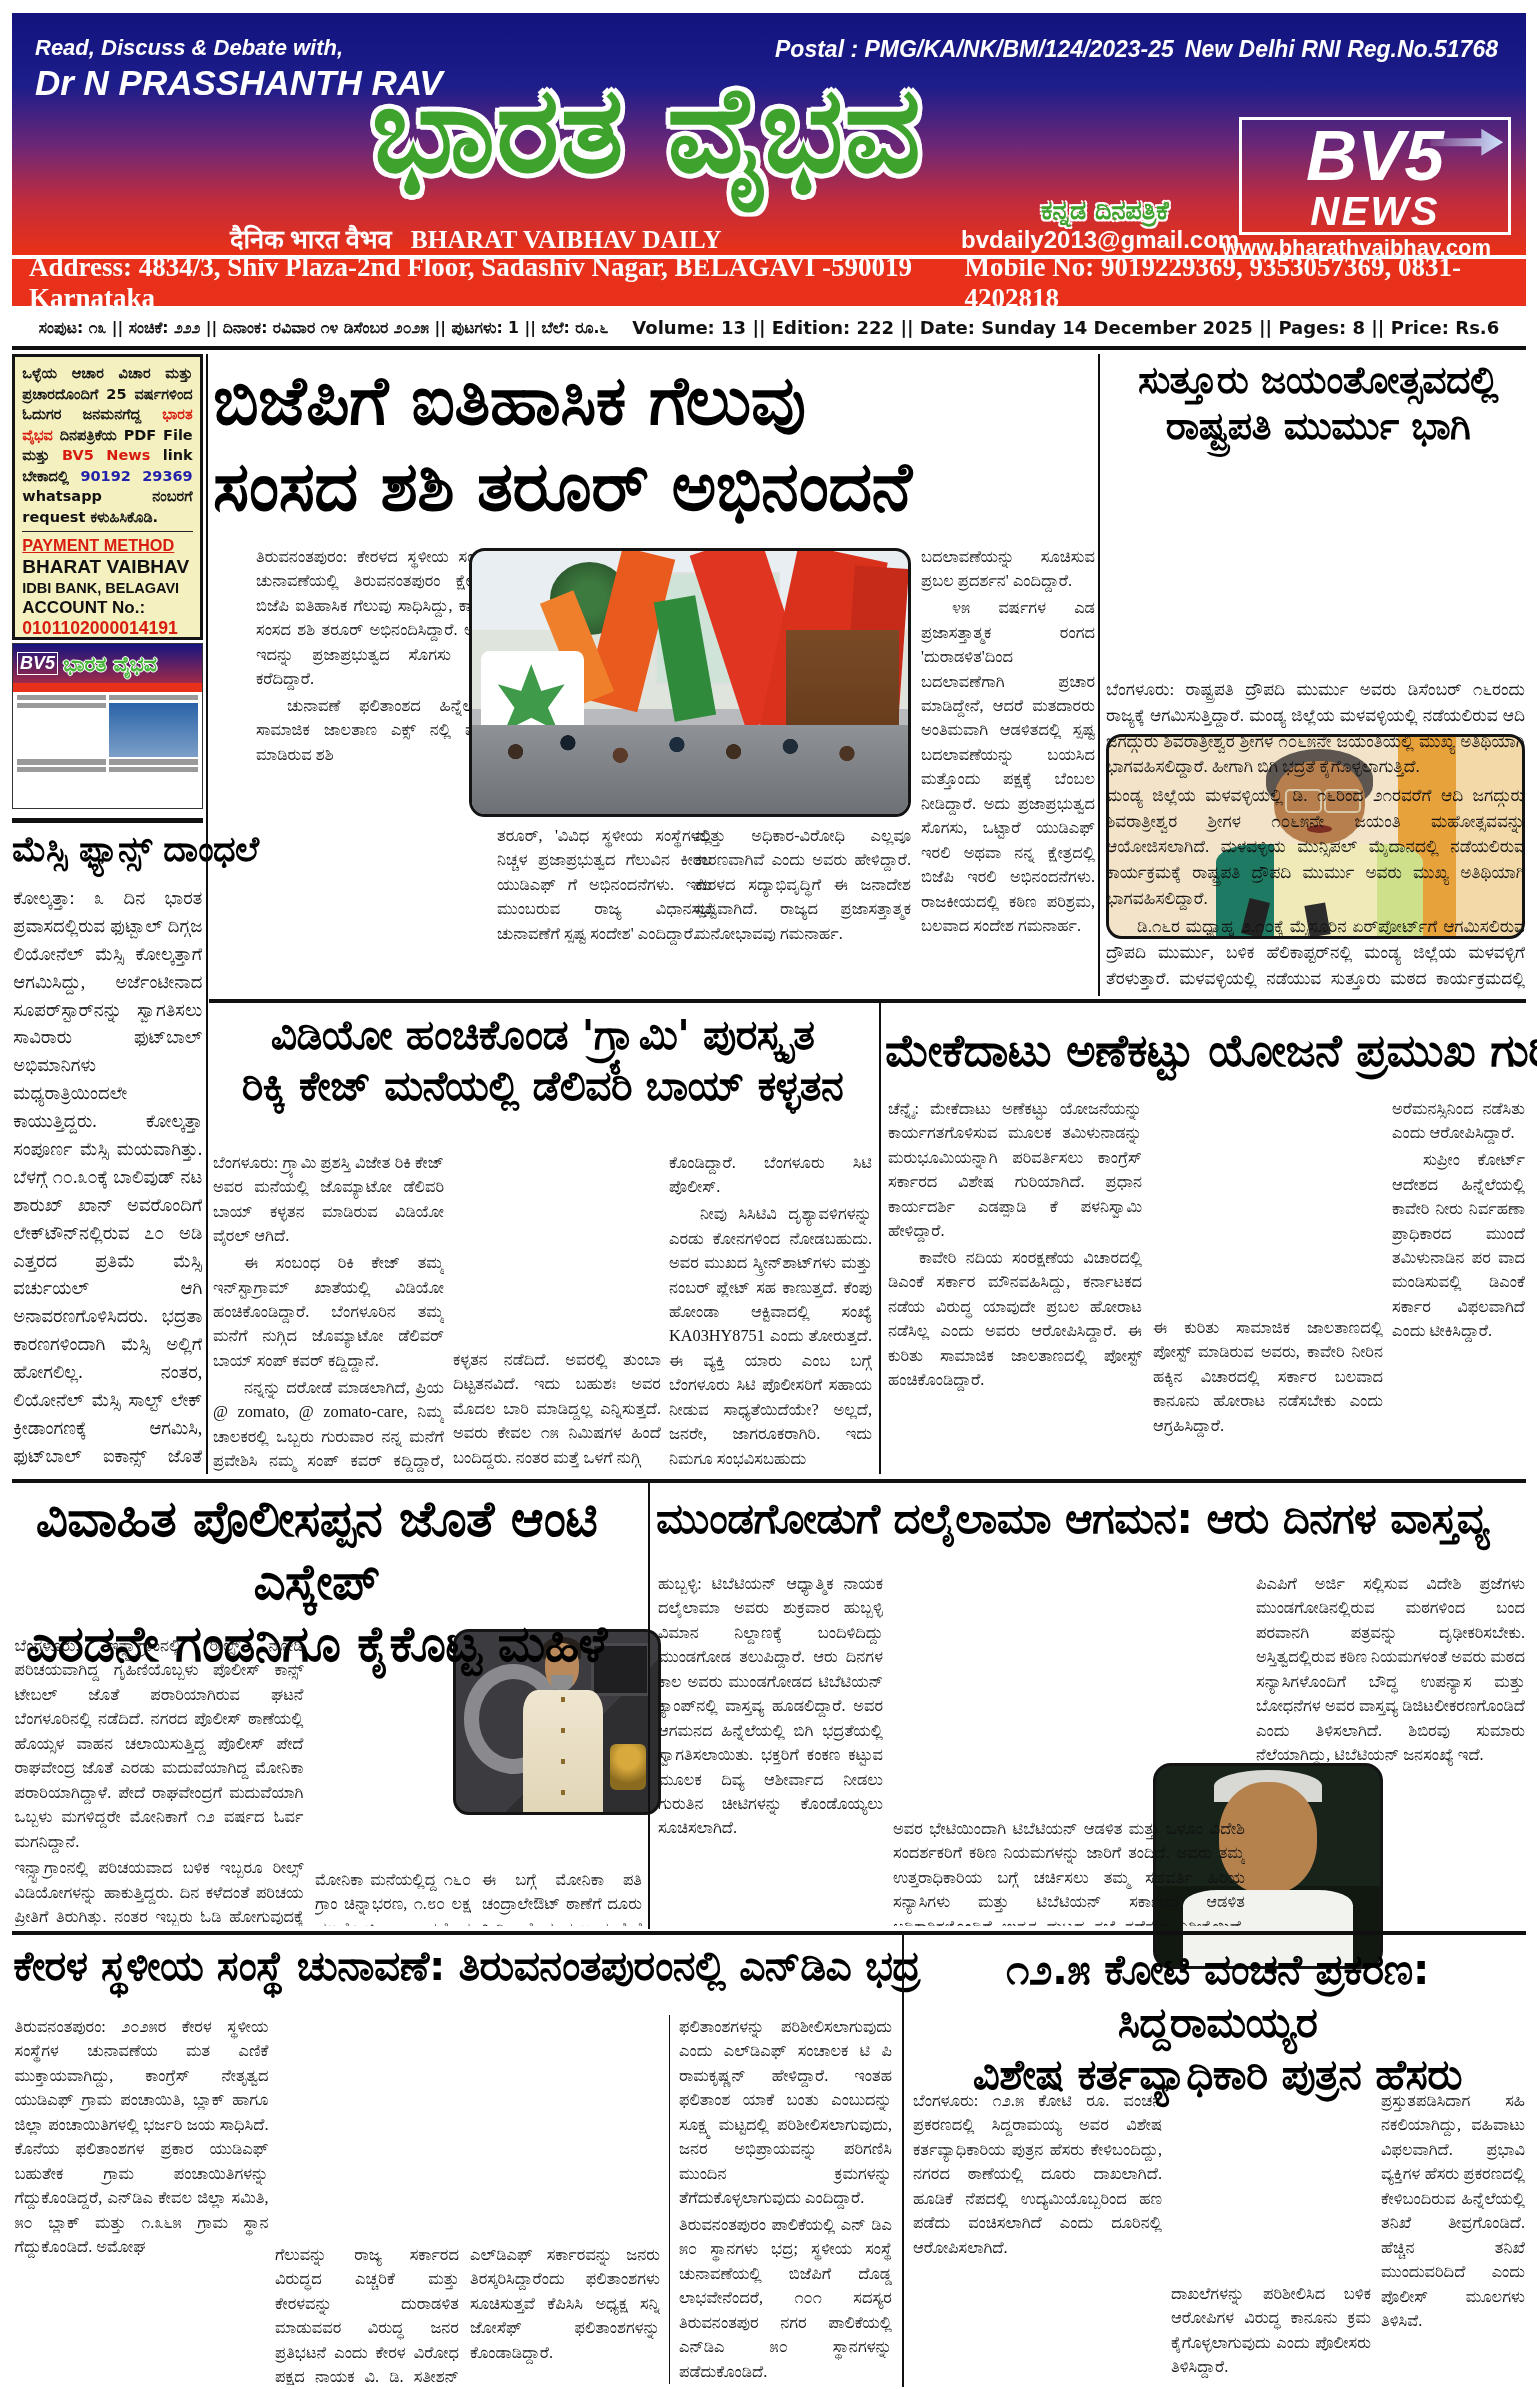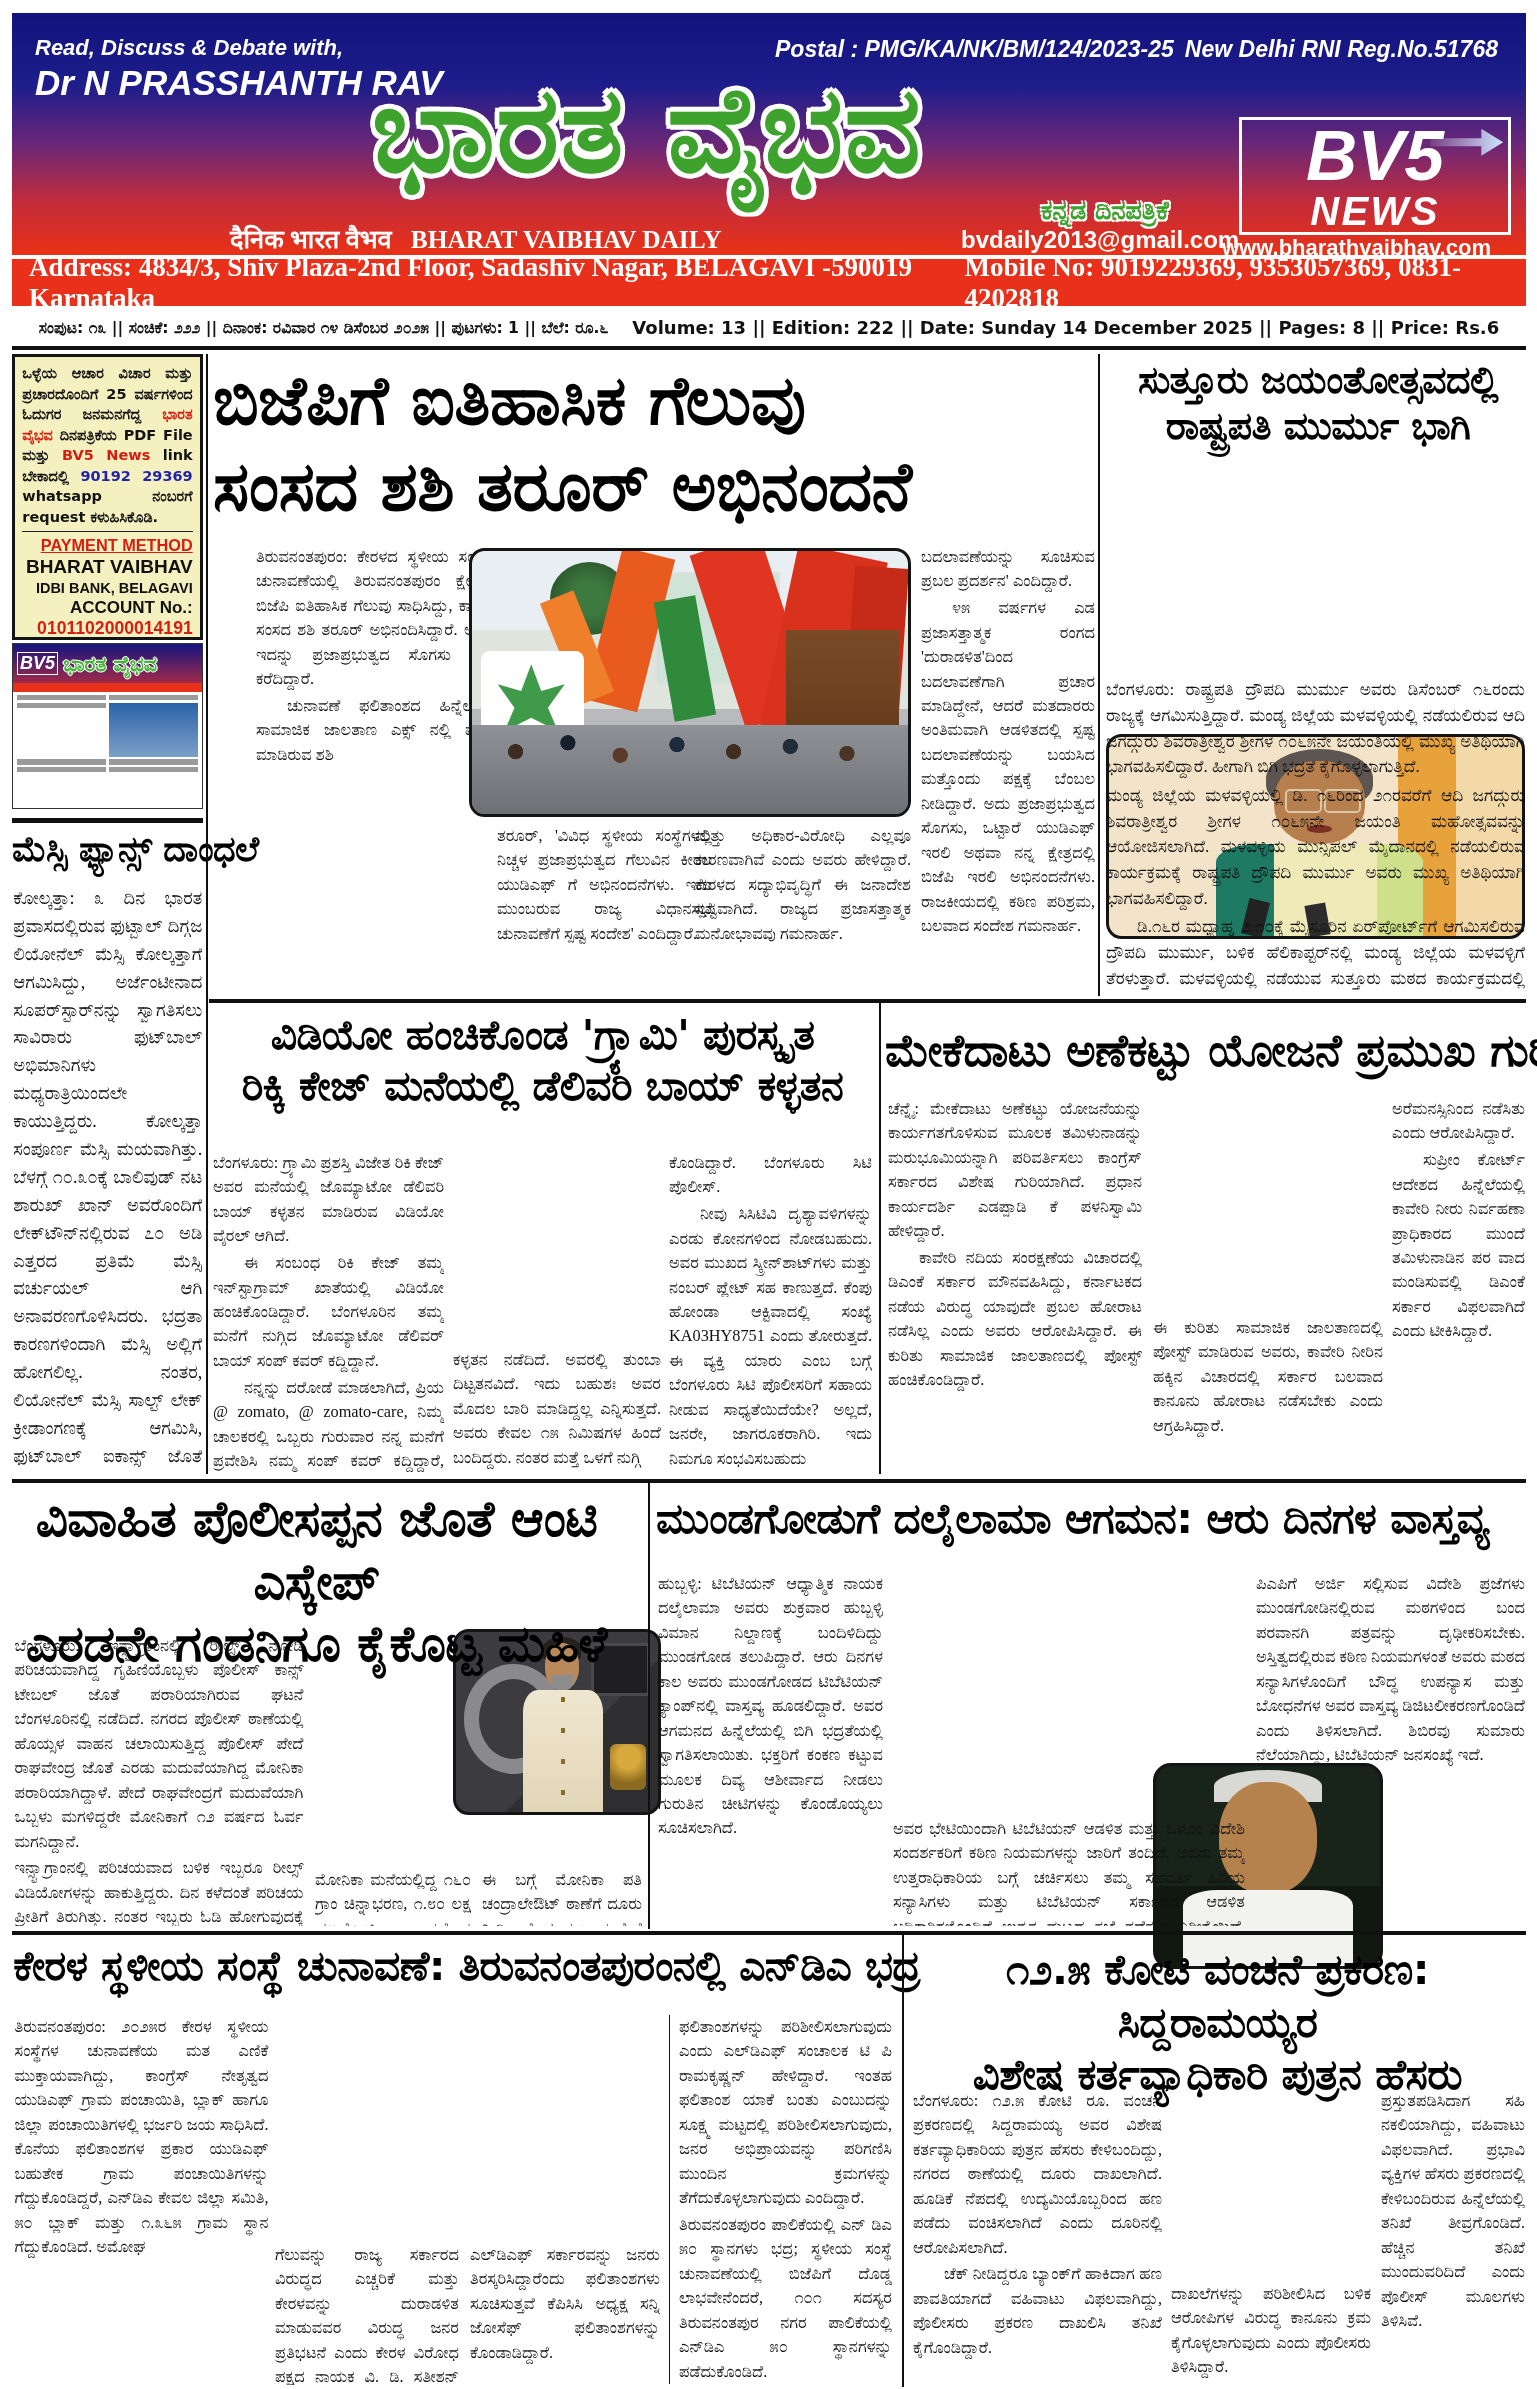--- a/index.html
+++ b/index.html
@@ -24,21 +24,21 @@
   #addressbar{left:12px;top:259px;width:1514px;height:47px;background:#e8301a;color:#fff;
     display:flex;align-items:center;justify-content:space-between;font-weight:bold;font-size:27px;padding:0 17px;box-sizing:border-box;}
   #issueline{left:12px;top:312px;width:1514px;height:31px;display:flex;align-items:center;justify-content:center;gap:24px;
     font-family:"DejaVu Sans",sans-serif;font-weight:bold;}
   .rule-h{background:#101010;}
   .rule-v{background:#101010;}
   
   #promo-box{left:12px;top:354px;width:191px;height:286px;background:#f4f0bf;border:3px solid #141414;box-sizing:border-box;padding:6px 7.3px;}
   #promo-text{font-family:"DejaVu Sans",sans-serif;font-weight:bold;font-size:14.5px;line-height:1.42;text-align:justify;color:#131313;}
   .red{color:#d81d10;} .blue{color:#2222aa;}
-  .pay-line{font-family:"Liberation Sans",sans-serif;font-weight:bold;text-align:right;line-height:1.25;}
+  .pay-line{font-family:"Liberation Sans",sans-serif;font-weight:bold;text-align:left;line-height:1.25;}
   #qr-row{display:flex;margin-top:3.6px;}
   #qr{width:71px;height:71px;border:1.8px solid #222;position:relative;
     background:
      repeating-linear-gradient(0deg,#000 0 4.8px,transparent 4.8px 9.7px),
      repeating-linear-gradient(90deg,#000 0 4.8px,#fff 4.8px 9.7px);}
   #qr .pe{position:absolute;left:23.6px;top:23.6px;width:24px;height:24px;background:#000;border-radius:4.8px;
      color:#fff;font-size:14.5px;font-weight:bold;display:flex;align-items:center;justify-content:center;font-family:"DejaVu Sans",sans-serif;}
   .paylogo-row{display:flex;align-items:center;gap:4.8px;margin:2.4px 0 0 4.8px;font-family:"Liberation Sans",sans-serif;font-weight:bold;}
   .phonepe-dot{width:20.6px;height:20.6px;border-radius:50%;background:#5f259f;color:#fff;display:flex;align-items:center;justify-content:center;font-size:12px;}
   .gpay-dot{width:20.6px;height:20.6px;border-radius:50%;background:conic-gradient(#4285F4 0 25%,#34A853 0 50%,#FBBC05 0 75%,#EA4335 0);}
@@ -357,21 +357,20 @@
   </div>
 
   <div class="abs rule-v" style="left:902px;top:1935px;width:1.8px;height:452px;"></div>
 
   <div class="abs headline" style="left:909px;top:1944px;width:617px;font-size:42px;line-height:1.25;text-align:center;">
     <div>೧೨.೫ ಕೋಟಿ ವಂಚನೆ ಪ್ರಕರಣ: ಸಿದ್ದರಾಮಯ್ಯರ</div>
     <div>ವಿಶೇಷ ಕರ್ತವ್ಯಾಧಿಕಾರಿ ಪುತ್ರನ ಹೆಸರು</div>
   </div>
   <div class="abs body-txt" style="left:913px;top:2089px;width:249px;height:295px;overflow:hidden;">
     <p>ಬೆಂಗಳೂರು: ೧೨.೫ ಕೋಟಿ ರೂ. ವಂಚನೆ ಪ್ರಕರಣದಲ್ಲಿ ಸಿದ್ದರಾಮಯ್ಯ ಅವರ ವಿಶೇಷ ಕರ್ತವ್ಯಾಧಿಕಾರಿಯ ಪುತ್ರನ ಹೆಸರು ಕೇಳಿಬಂದಿದ್ದು, ನಗರದ ಠಾಣೆಯಲ್ಲಿ ದೂರು ದಾಖಲಾಗಿದೆ. ಹೂಡಿಕೆ ನೆಪದಲ್ಲಿ ಉದ್ಯಮಿಯೊಬ್ಬರಿಂದ ಹಣ ಪಡೆದು ವಂಚಿಸಲಾಗಿದೆ ಎಂದು ದೂರಿನಲ್ಲಿ ಆರೋಪಿಸಲಾಗಿದೆ.</p>
-    <p class="ind">ಚೆಕ್ ನೀಡಿದ್ದರೂ ಬ್ಯಾಂಕ್‌ಗೆ ಹಾಕಿದಾಗ ಹಣ ಪಾವತಿಯಾಗದೆ ವಹಿವಾಟು ವಿಫಲವಾಗಿದ್ದು, ಪೊಲೀಸರು ಪ್ರಕರಣ ದಾಖಲಿಸಿ ತನಿಖೆ ಕೈಗೊಂಡಿದ್ದಾರೆ.</p>
   </div>
 
   <div class="abs body-txt" style="left:1171px;top:2282px;width:200px;height:103px;overflow:hidden;">
     <p>ದಾಖಲೆಗಳನ್ನು ಪರಿಶೀಲಿಸಿದ ಬಳಿಕ ಆರೋಪಿಗಳ ವಿರುದ್ಧ ಕಾನೂನು ಕ್ರಮ ಕೈಗೊಳ್ಳಲಾಗುವುದು ಎಂದು ಪೊಲೀಸರು ತಿಳಿಸಿದ್ದಾರೆ.</p>
   </div>
   <div class="abs body-txt" style="left:1381px;top:2089px;width:144px;height:295px;overflow:hidden;">
     <p>ಪ್ರಸ್ತುತಪಡಿಸಿದಾಗ ಸಹಿ ನಕಲಿಯಾಗಿದ್ದು, ವಹಿವಾಟು ವಿಫಲವಾಗಿದೆ. ಪ್ರಭಾವಿ ವ್ಯಕ್ತಿಗಳ ಹೆಸರು ಪ್ರಕರಣದಲ್ಲಿ ಕೇಳಿಬಂದಿರುವ ಹಿನ್ನೆಲೆಯಲ್ಲಿ ತನಿಖೆ ತೀವ್ರಗೊಂಡಿದೆ. ಹೆಚ್ಚಿನ ತನಿಖೆ ಮುಂದುವರಿದಿದೆ ಎಂದು ಪೊಲೀಸ್ ಮೂಲಗಳು ತಿಳಿಸಿವೆ.</p>
   </div>
 
 </div>

